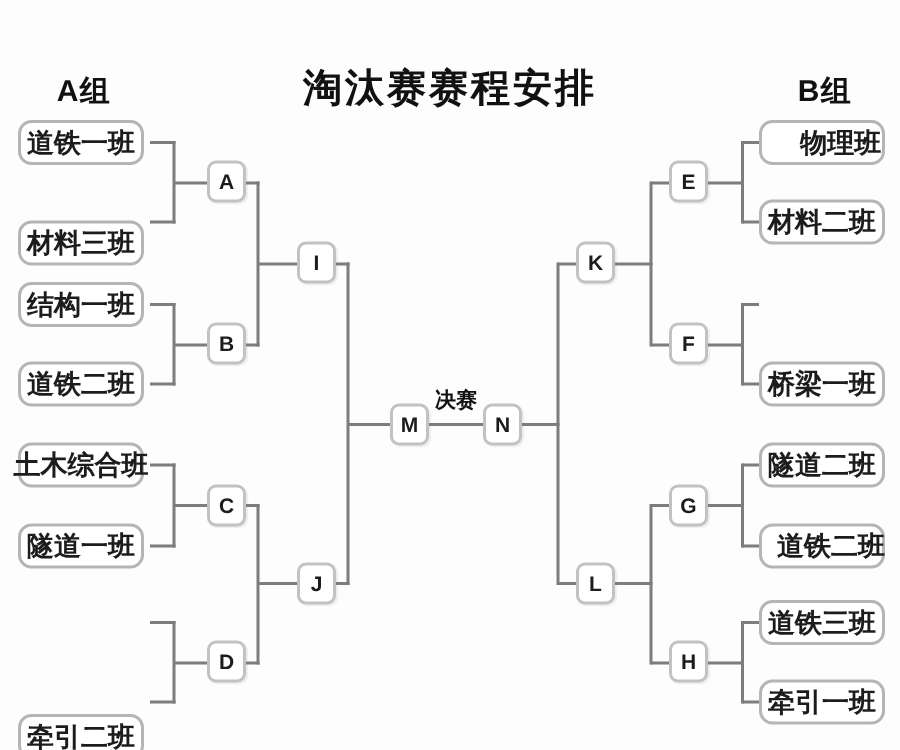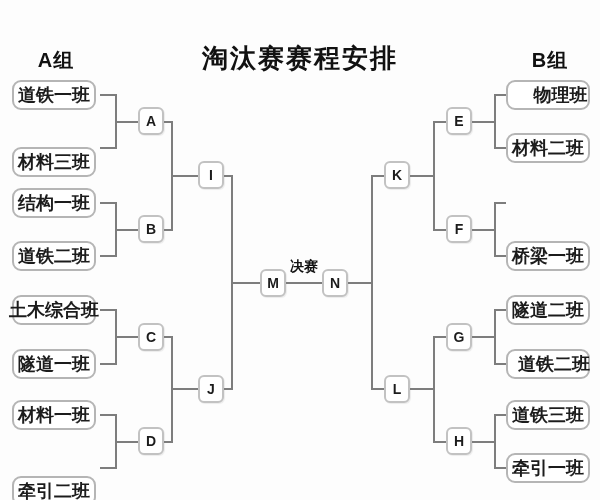--- a/index.html
+++ b/index.html
@@ -46,21 +46,20 @@
 
   <div class="group-header" style="left:12px;">A组</div>
   <div class="group-header" style="left:506px;">B组</div>
 
   <div class="team" style="left:12px; top:80px;">道铁一班</div>
   <div class="team" style="left:12px; top:147px;">材料三班</div>
   <div class="team" style="left:12px; top:188px;">结构一班</div>
   <div class="team" style="left:12px; top:241px;">道铁二班</div>
   <div class="team" style="left:12px; top:295px;">土木综合班</div>
   <div class="team" style="left:12px; top:349px;">隧道一班</div>
-  <div class="team" style="left:12px; top:400px;">材料一班</div>
   <div class="team" style="left:12px; top:476px;">牵引二班</div>
 
   <div class="team" style="left:506px; top:80px;padding-left:25px;">物理班</div>
   <div class="team" style="left:506px; top:133px;">材料二班</div>
   <div class="team" style="left:506px; top:241px;">桥梁一班</div>
   <div class="team" style="left:506px; top:295px;">隧道二班</div>
   <div class="team" style="left:506px; top:349px;padding-left:12px;">道铁二班</div>
   <div class="team" style="left:506px; top:400px;">道铁三班</div>
   <div class="team" style="left:506px; top:453px;">牵引一班</div>
 

